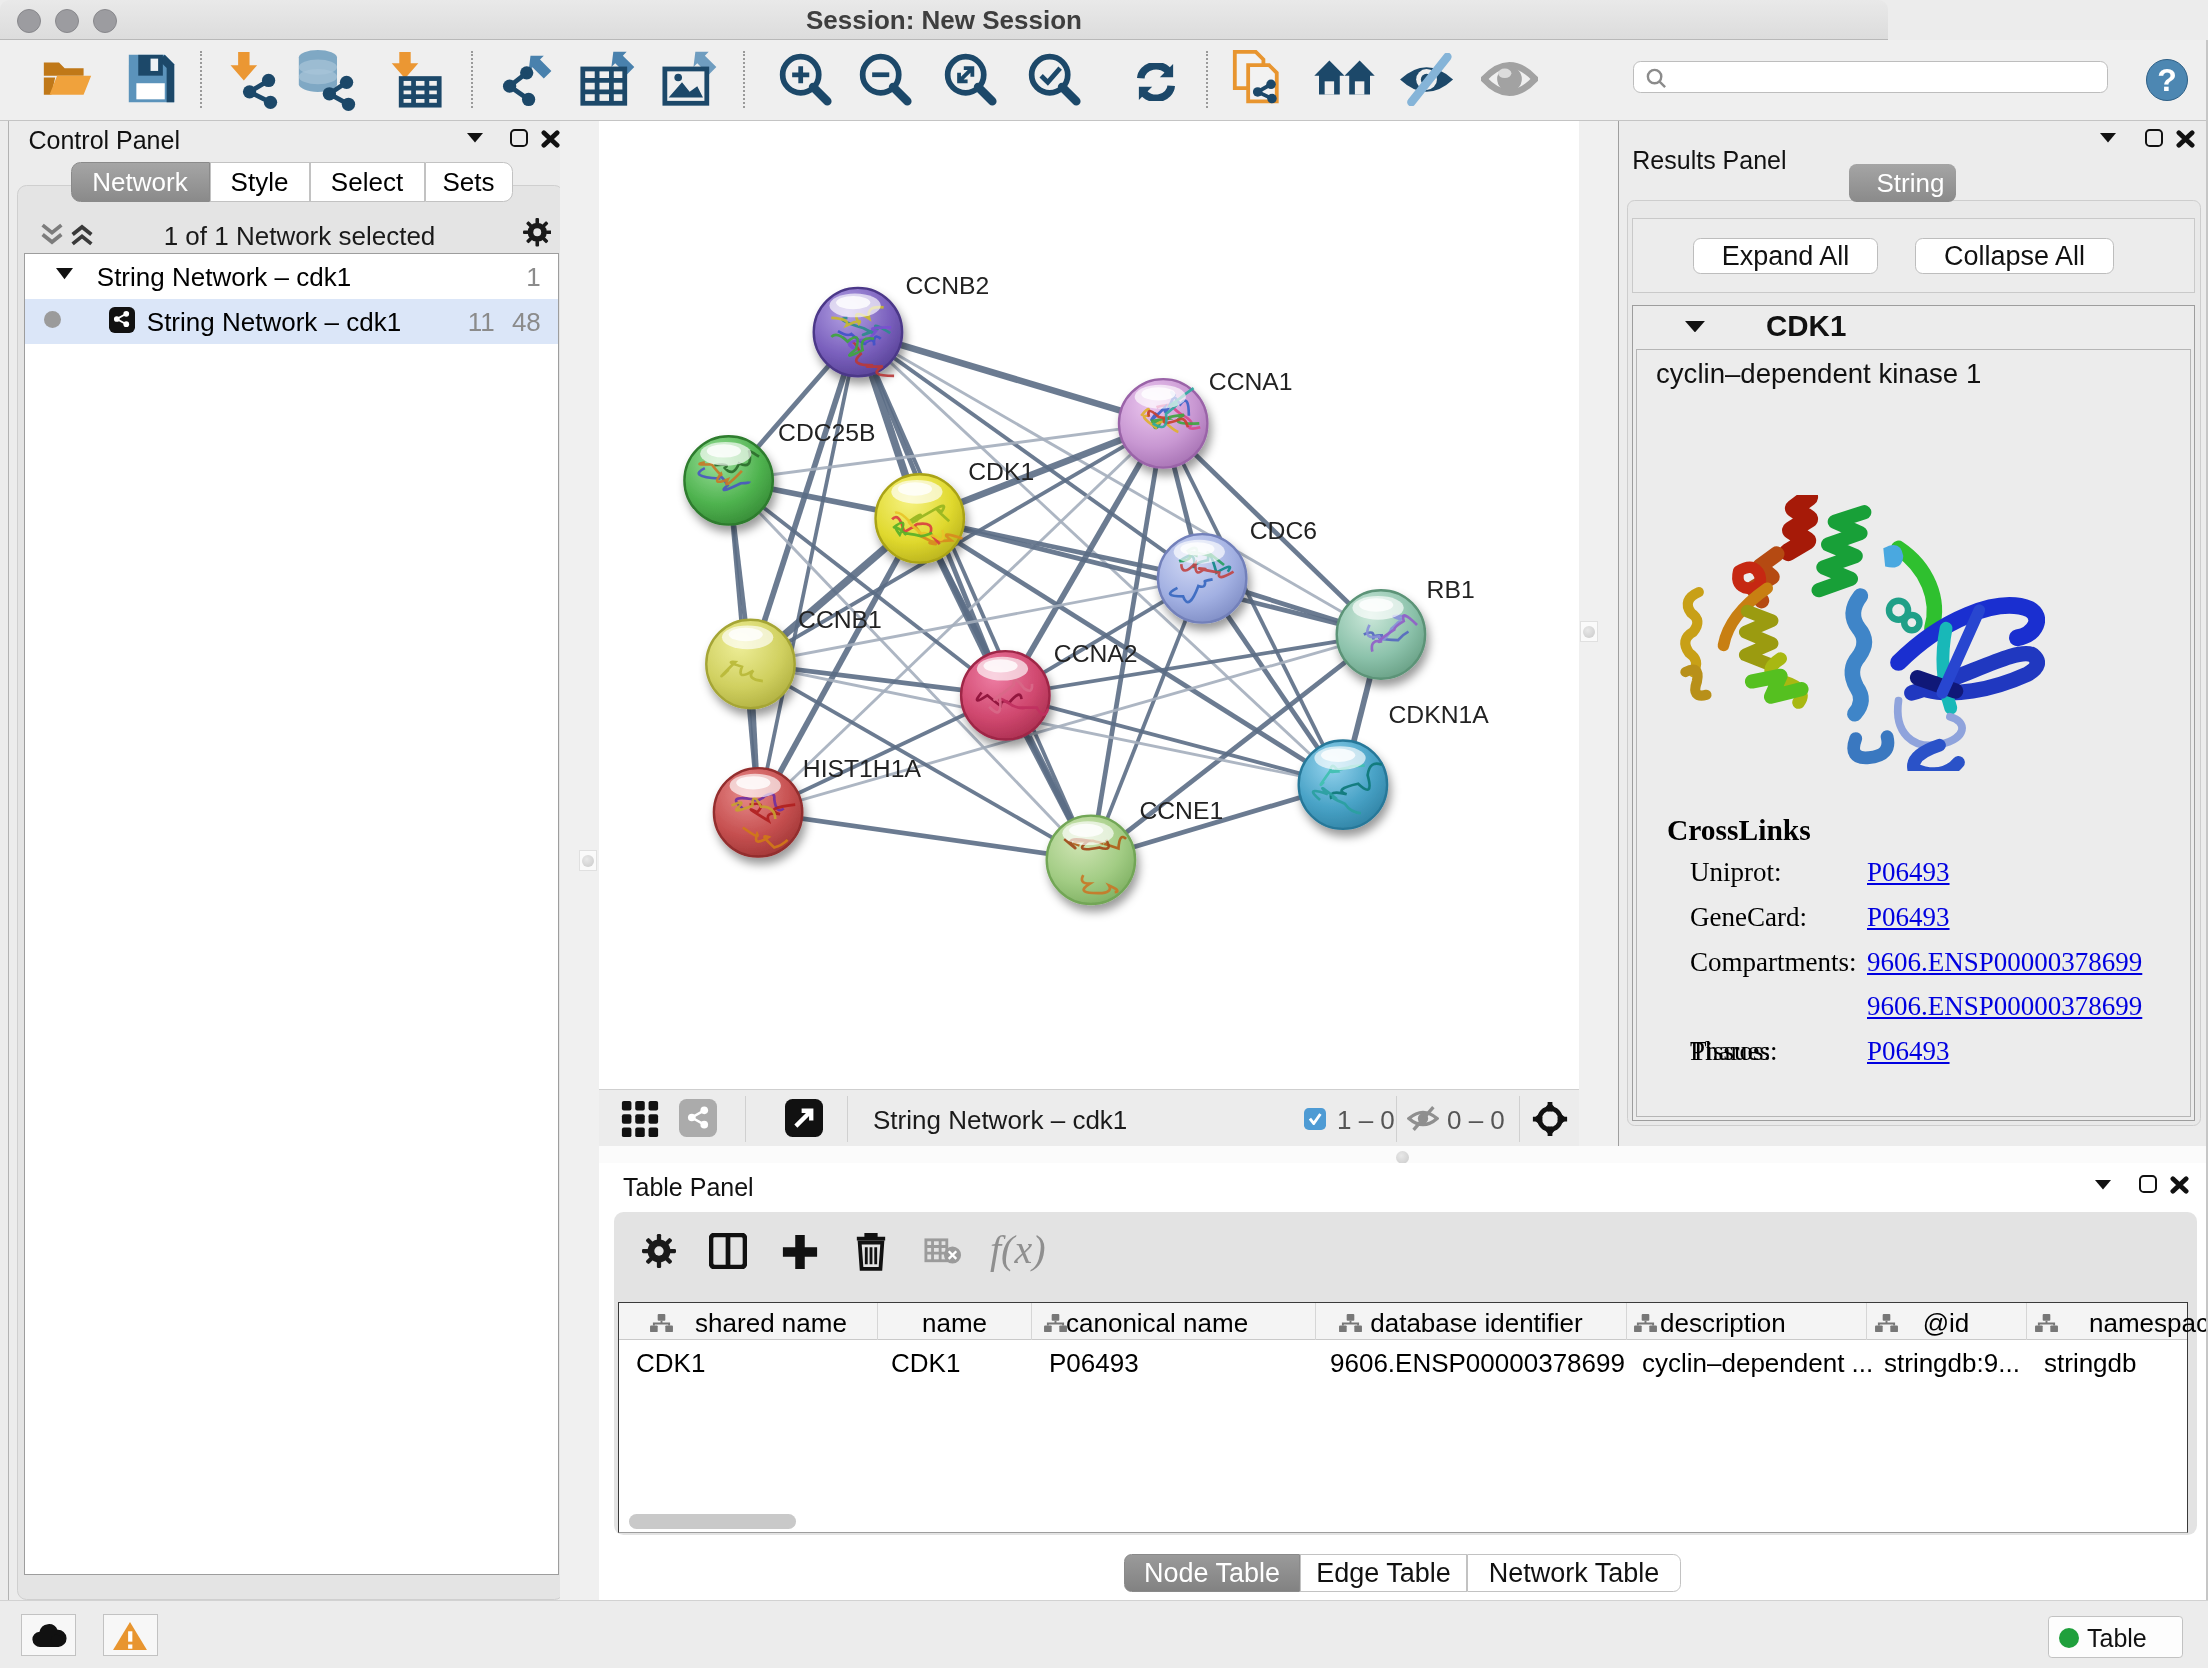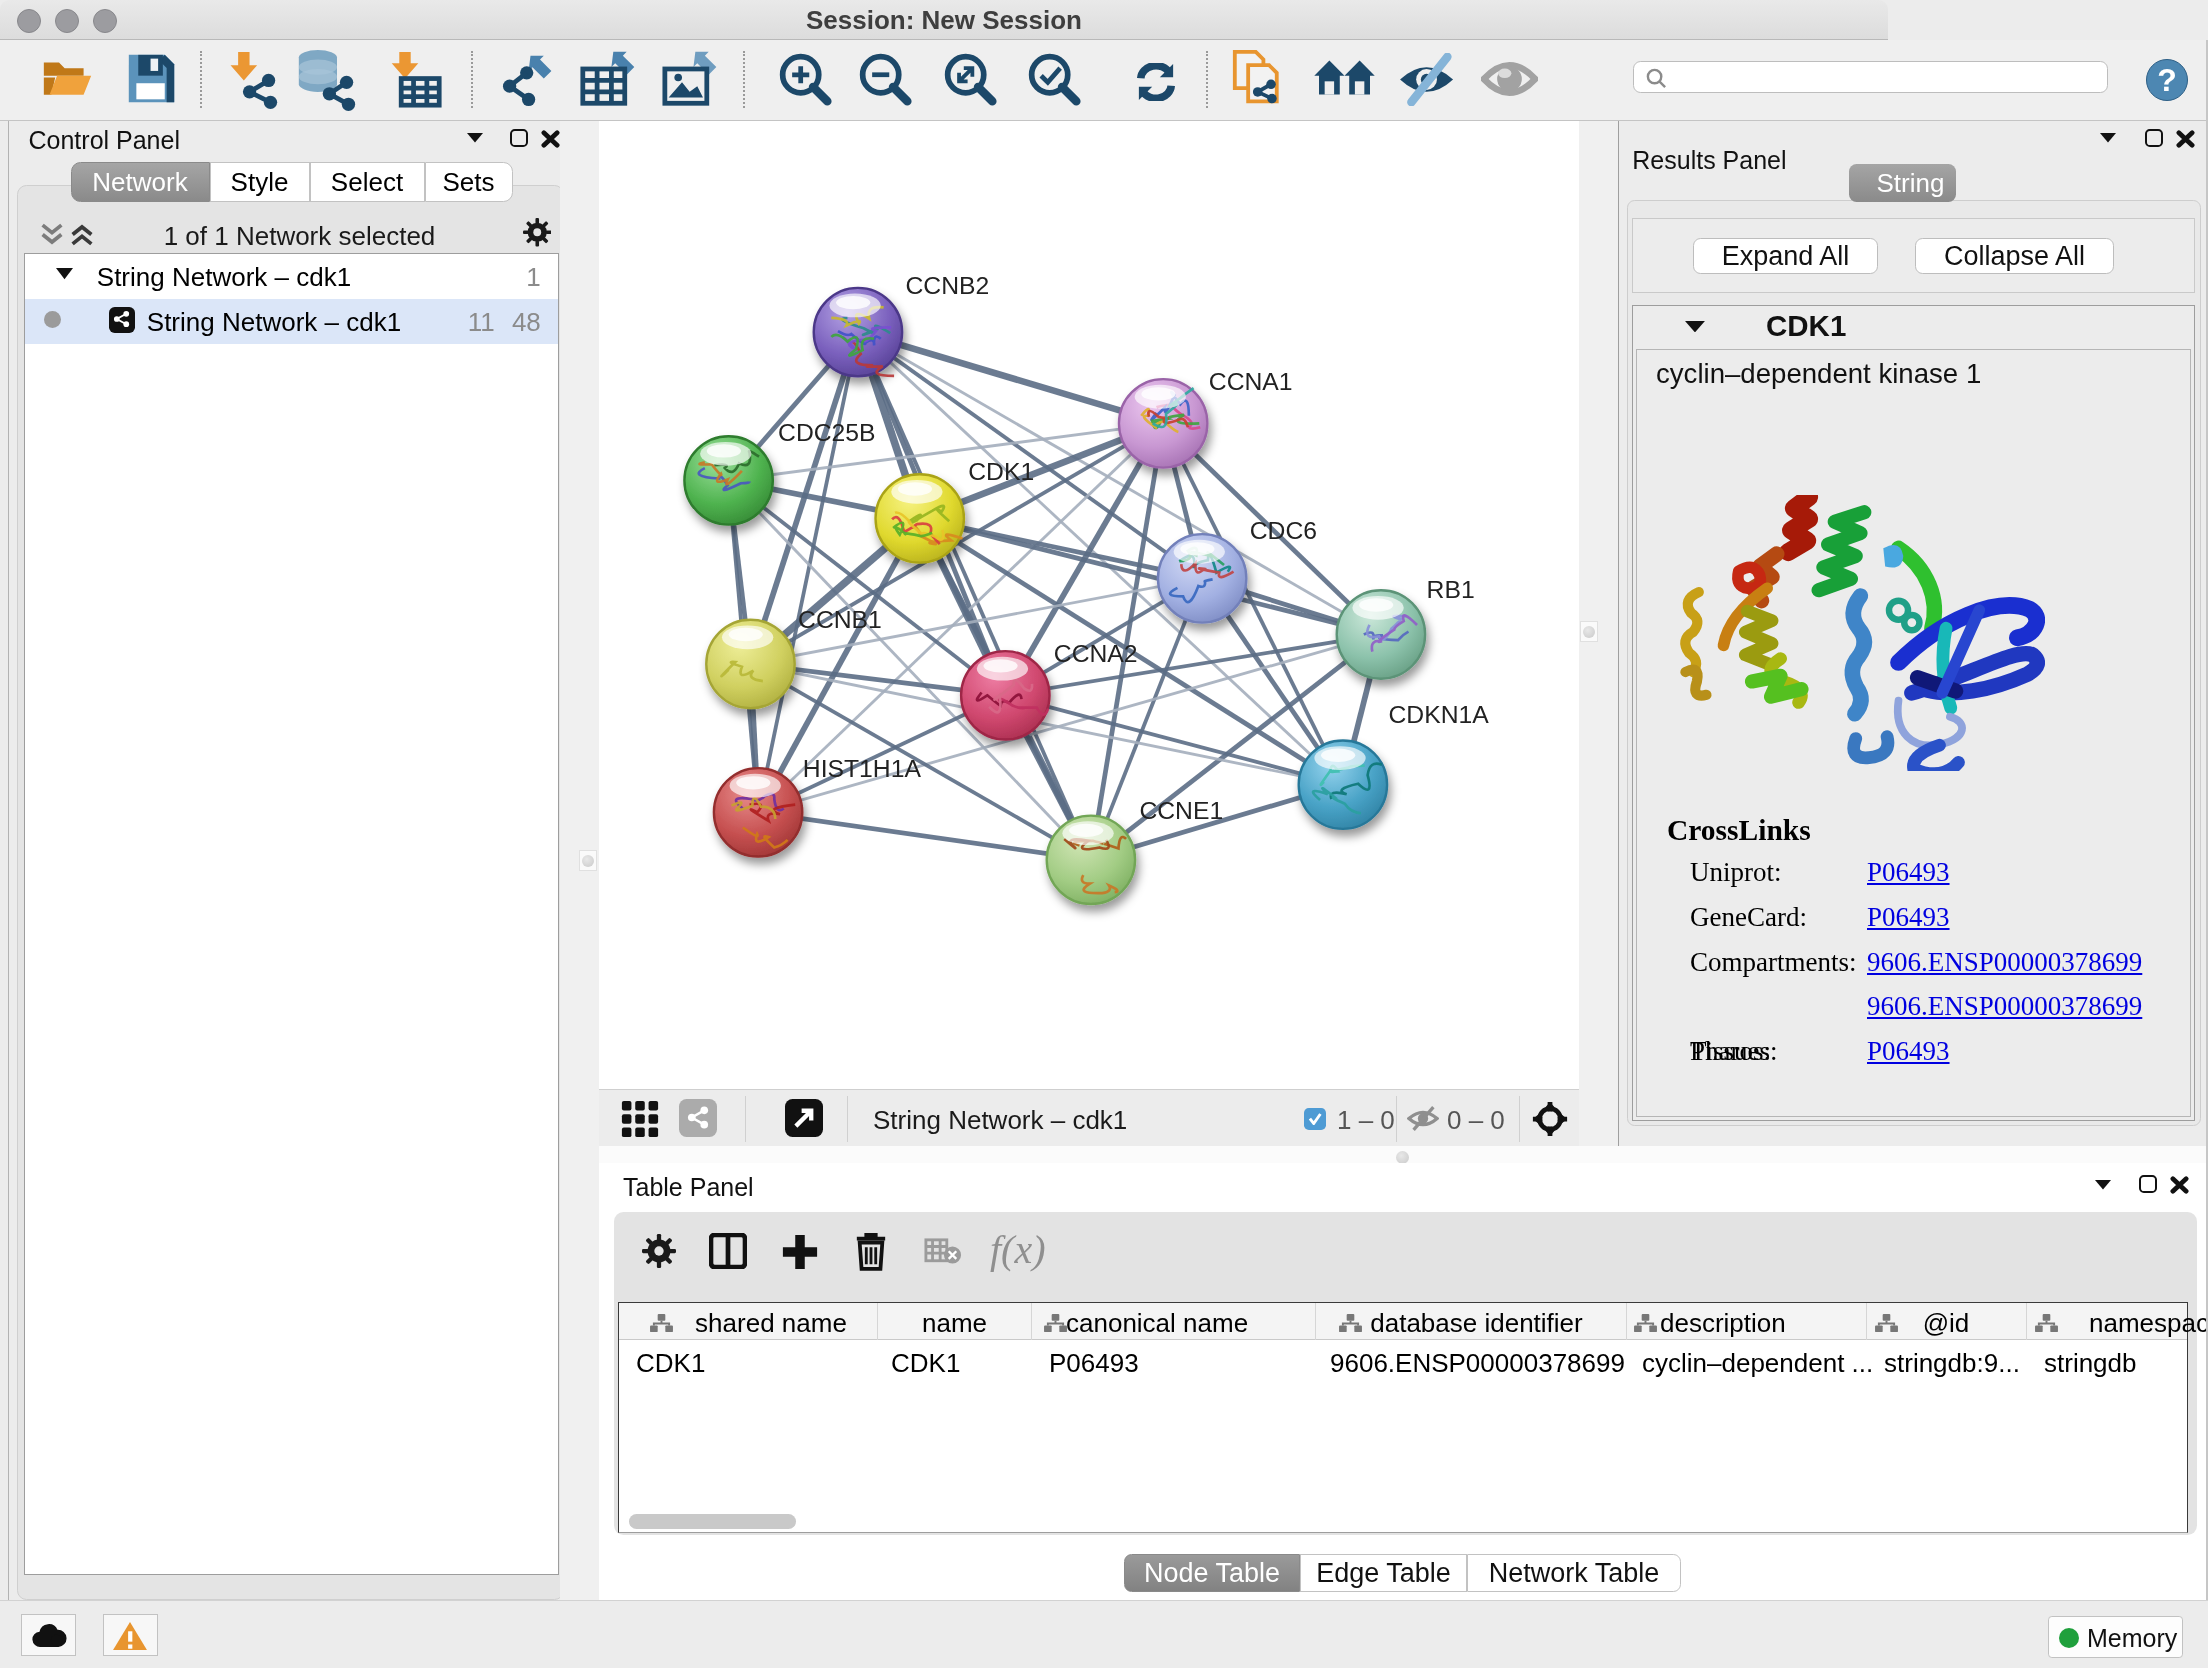--- a/index.html
+++ b/index.html
@@ -743,16 +743,16 @@
     <circle cx="27" cy="17" r="6" fill="#111"></circle>
   </svg>
   <div class="abs" style="left:103px;top:13.3px;width:55px;height:42px;background:#f7f7f7;border:1.9px solid #c2c2c2;"></div>
   <svg class="abs" style="left:112px;top:19px;" width="36" height="32" viewBox="0 0 38 34">
     <path d="M19 2 L37 32 H1 z" fill="#e8952f"></path>
     <rect x="17" y="12" width="4.5" height="11" fill="#fff"></rect>
       <rect x="17" y="26" width="4.5" height="4.5" fill="#fff"></rect>
   </svg>
   <div class="abs" style="left:2048px;top:15px;width:135px;height:42px;background:#fdfdfd;border:1.9px solid #c2c2c2;border-radius:3.8px;">
     <div style="position:absolute;left:9.5px;top:10.5px;width:20px;height:20px;border-radius:50%;background:#1fa03c;"></div>
-    <div style="position:absolute;left:38px;top:6.7px;font-size:25px;color:#111;">Memory</div>
+    <div style="position:absolute;left:38px;top:6.7px;font-size:25px;color:#111;">Table</div>
   </div>
 </div>
 
 
 </body></html>

